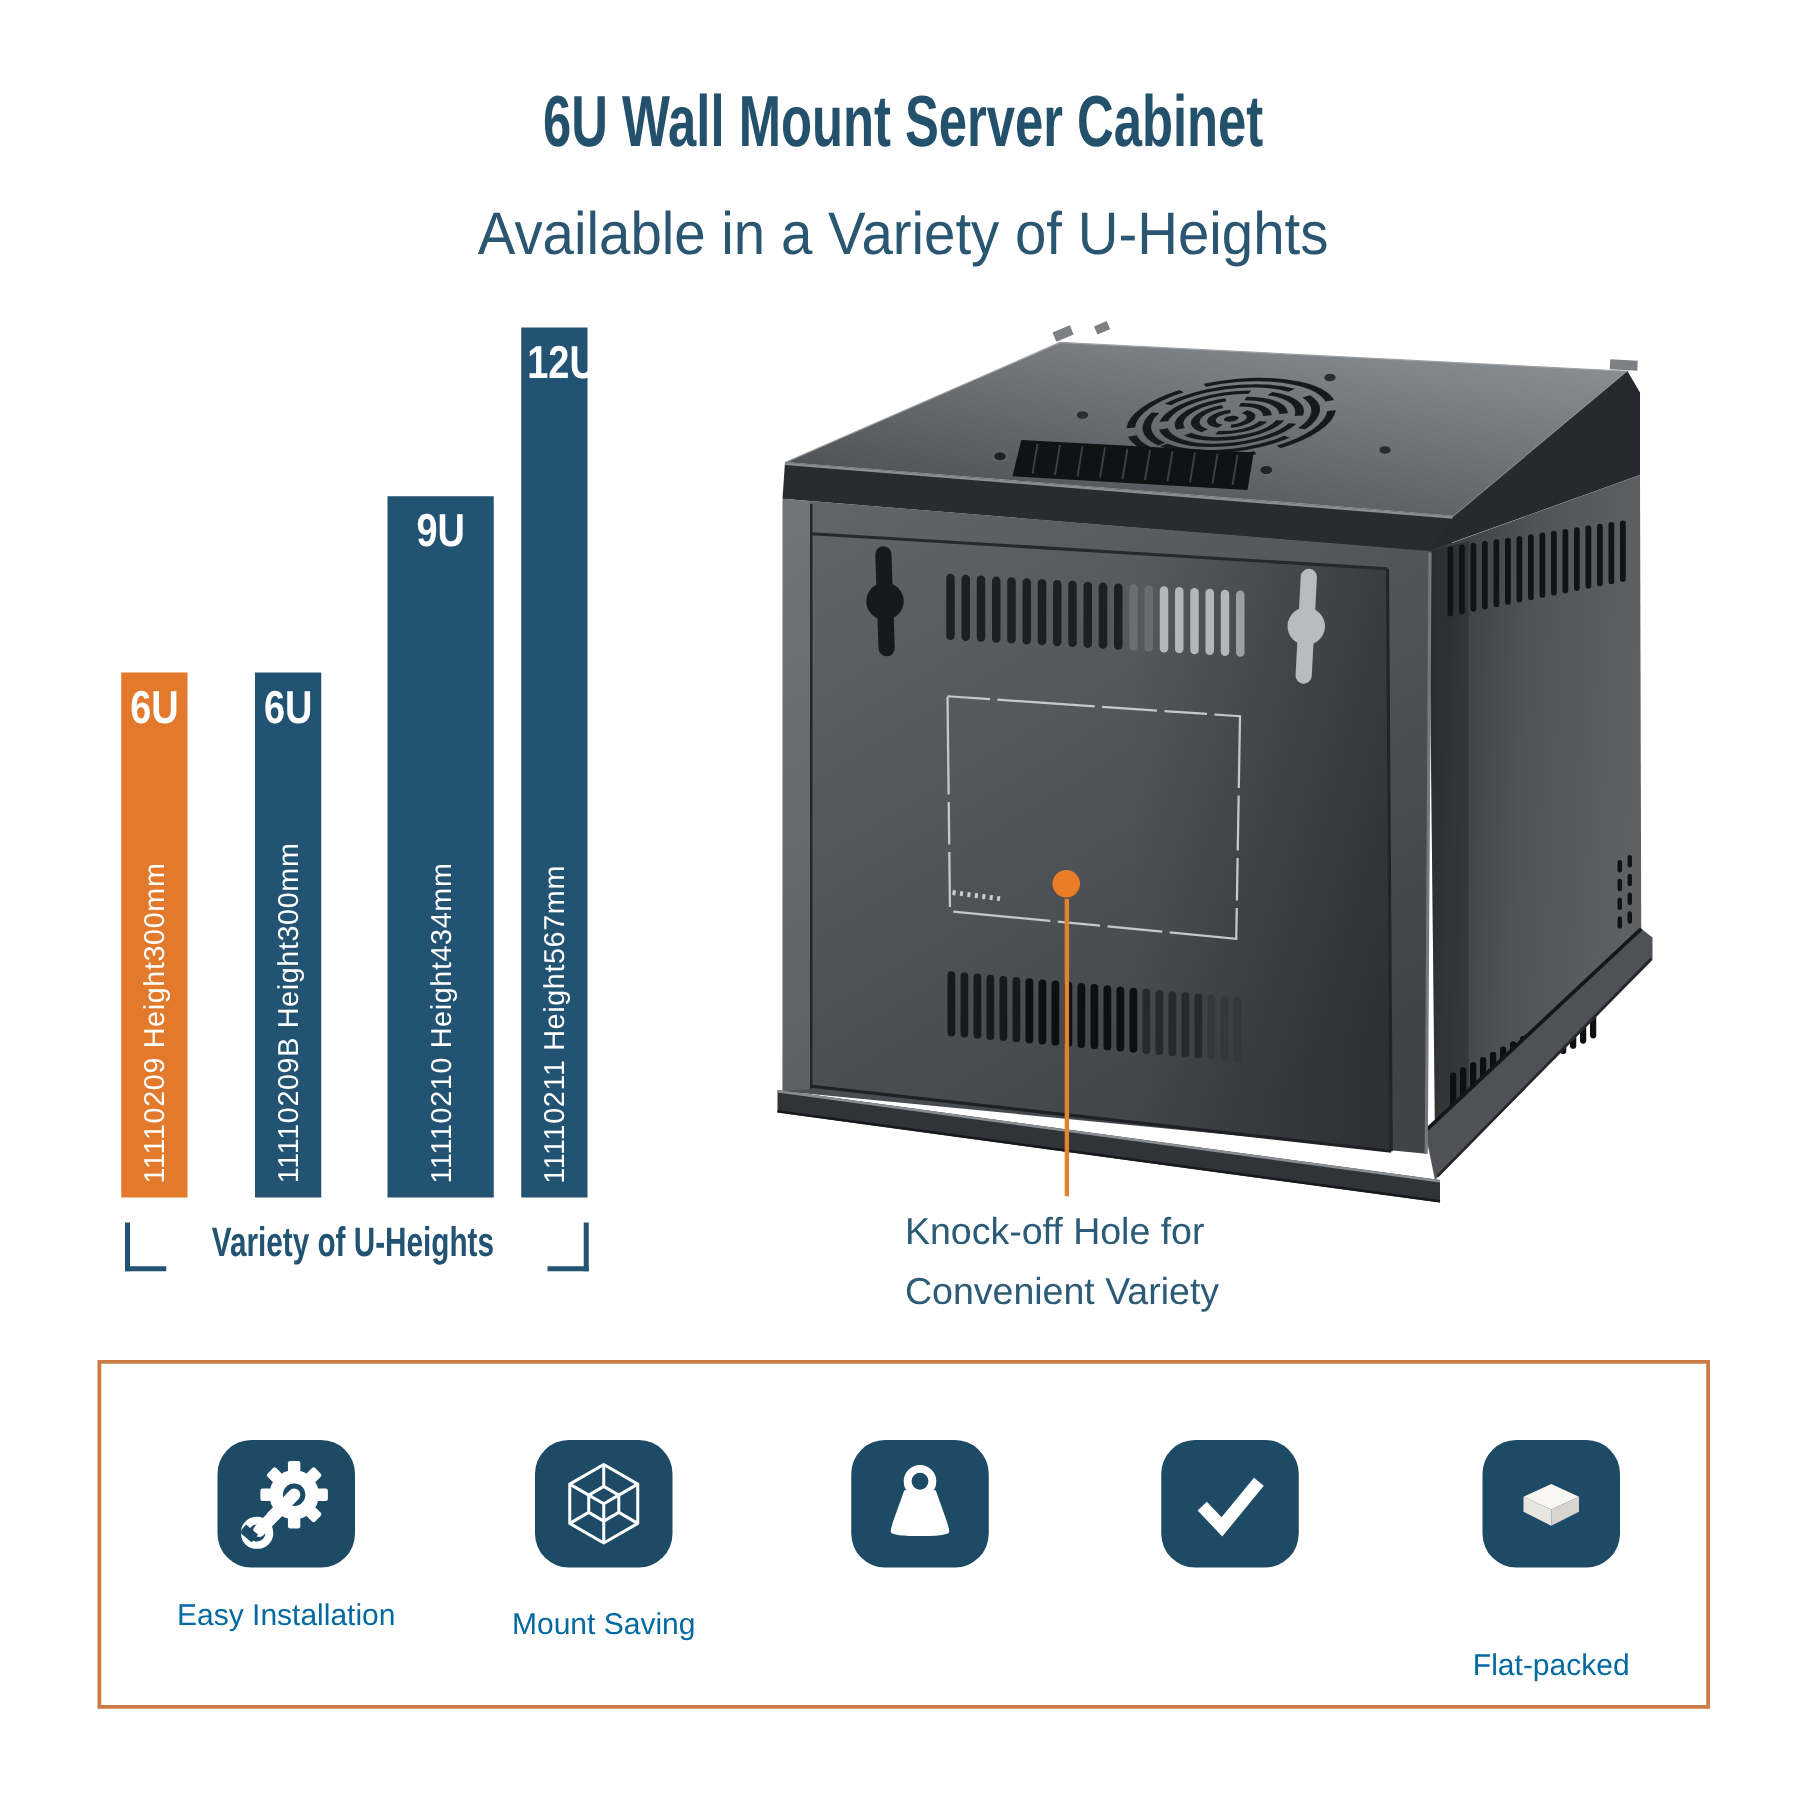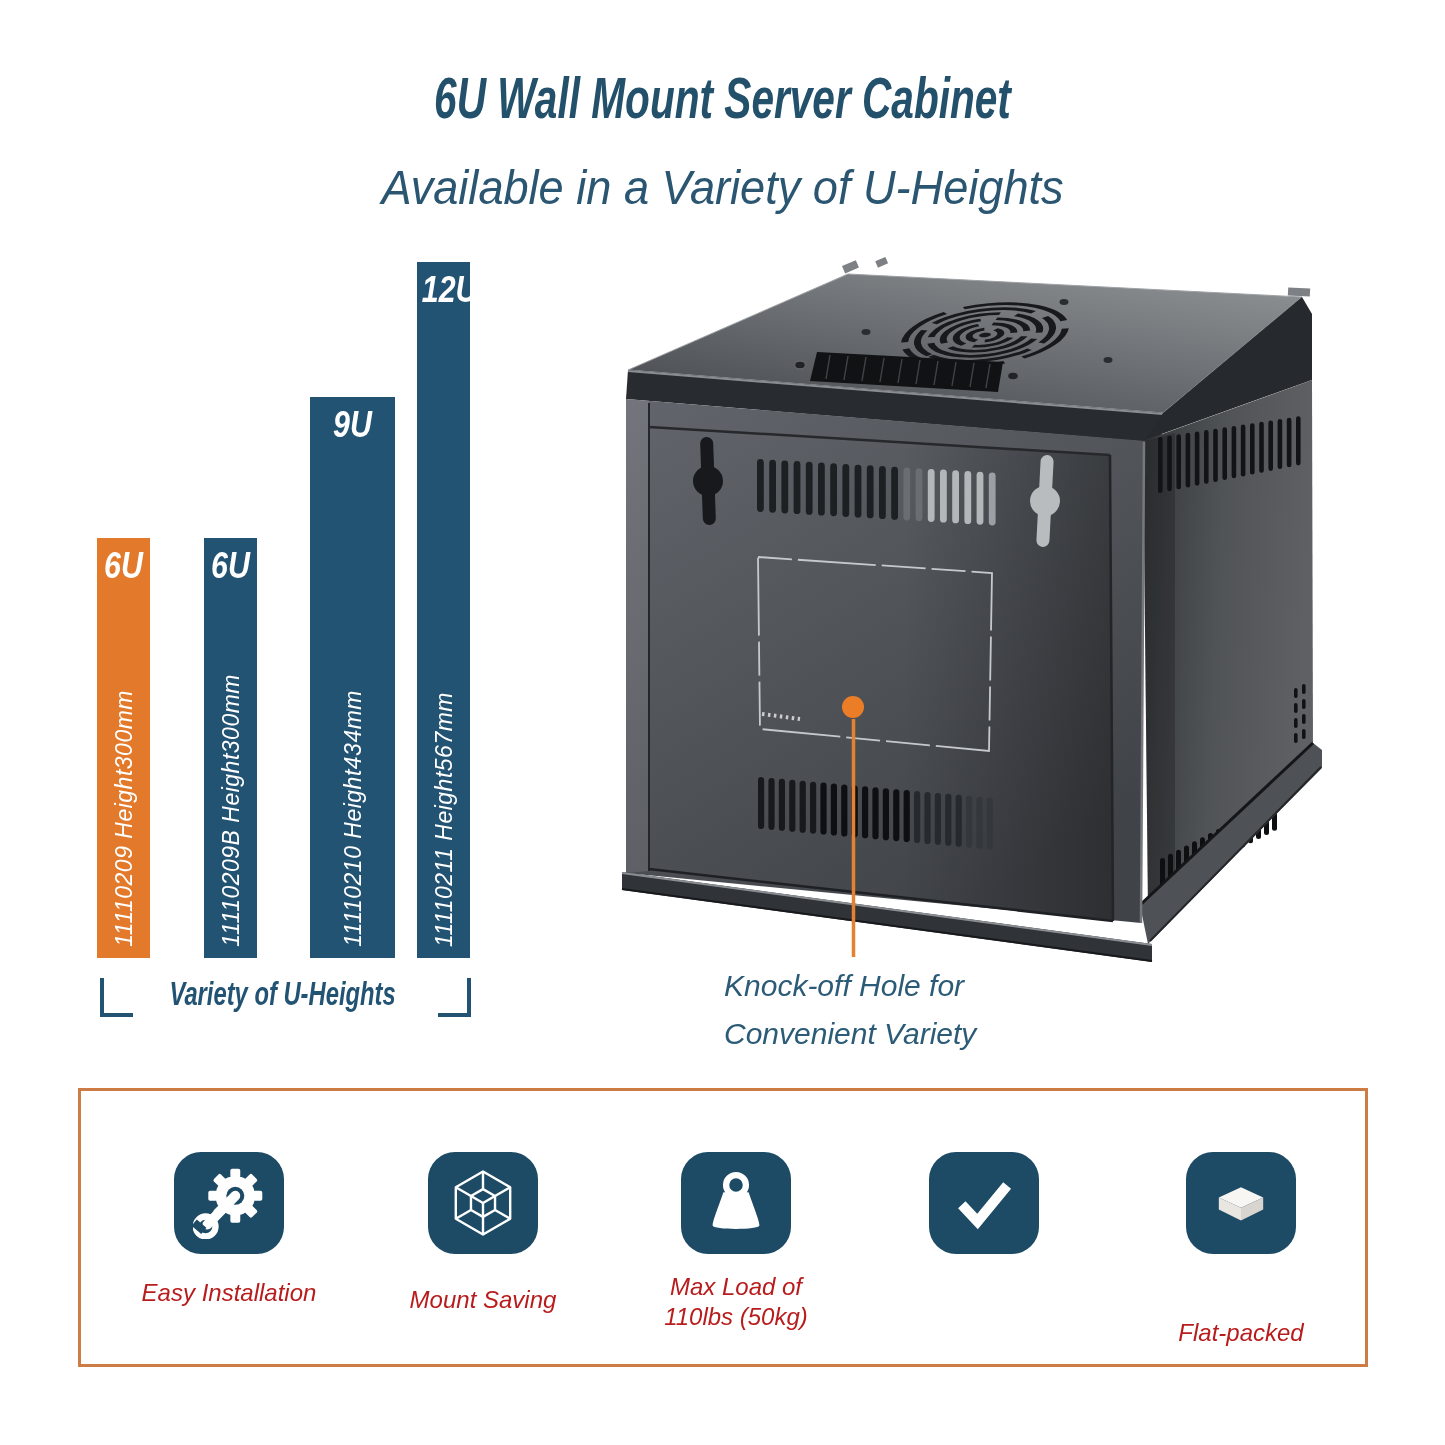--- a/index.html
+++ b/index.html
@@ -1,17 +1,17 @@
 <!DOCTYPE html>
 <html><head>
 <meta charset="utf-8">
 <style>
   html,body{margin:0;padding:0;background:#fff;}
   .page{position:relative;width:1445px;height:1445px;background:#fff;overflow:hidden;
-        font-family:"Liberation Sans",sans-serif;font-style:italic;}
+        font-family:"Liberation Sans",sans-serif;}
 
   
   .hdr-title{position:absolute;left:0;top:64px;width:100%;text-align:center;
     font-size:58px;font-weight:700;color:#23506B;white-space:nowrap;
     transform:scaleX(0.70);transform-origin:center top;letter-spacing:0;}
   .hdr-sub{position:absolute;left:0;top:160px;width:100%;text-align:center;
     font-size:48px;font-weight:400;color:#2A5672;white-space:nowrap;
     transform:scaleX(0.94);transform-origin:center top;}
 
   
@@ -33,21 +33,21 @@
 
   
   .anno{position:absolute;left:712px;color:#2B5B76;font-size:30px;white-space:nowrap;margin-left:12px;}
   .anno.l1{top:969px;} .anno.l2{top:1017px;}
 
   
   .featbox{position:absolute;left:78px;top:1088px;width:1290px;height:279px;
     border:3px solid #CC7C44;box-sizing:border-box;}
   .tile{position:absolute;top:1152px;width:110px;height:102px;border-radius:27px;
     background:#1D4A64;}
-  .flabel{position:absolute;width:260px;text-align:center;color:#b91c1c;
+  .flabel{position:absolute;width:260px;text-align:center;color:#0369a1;
     font-size:24px;line-height:30px;}
   .tile svg{position:absolute;left:50%;top:50%;transform:translate(-50%,-50%);}
 
   .cab{position:absolute;left:0;top:0;}
 </style>
 </head>
 <body>
 
 <div class="page">
 
@@ -337,21 +337,17 @@
   </div>
 
   <div class="flabel" style="left:99px;top:1278px">
     <div>Easy Installation</div>
       <div></div>
     </div>
   <div class="flabel" style="left:353px;top:1285px">
     <div>Mount Saving</div>
       <div></div>
     </div>
-  <div class="flabel" style="left:606px;top:1272px">
-    <div>Max Load of</div>
-      <div>110lbs (50kg)</div>
-    </div>
   <div class="flabel" style="left:1111px;top:1318px">
     <div>Flat-packed</div>
       <div></div>
     </div>
 </div>
 
 </body></html>

